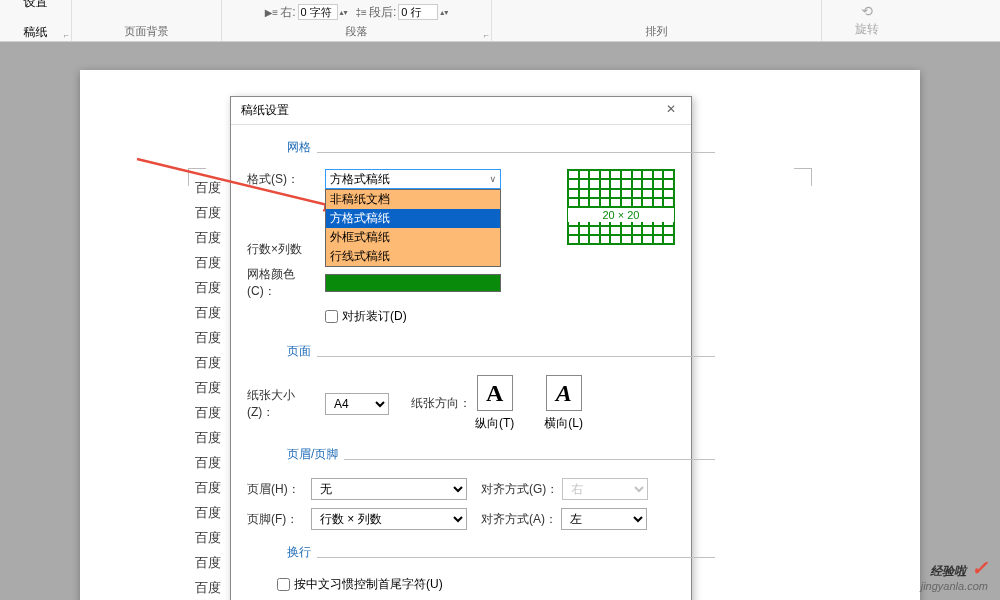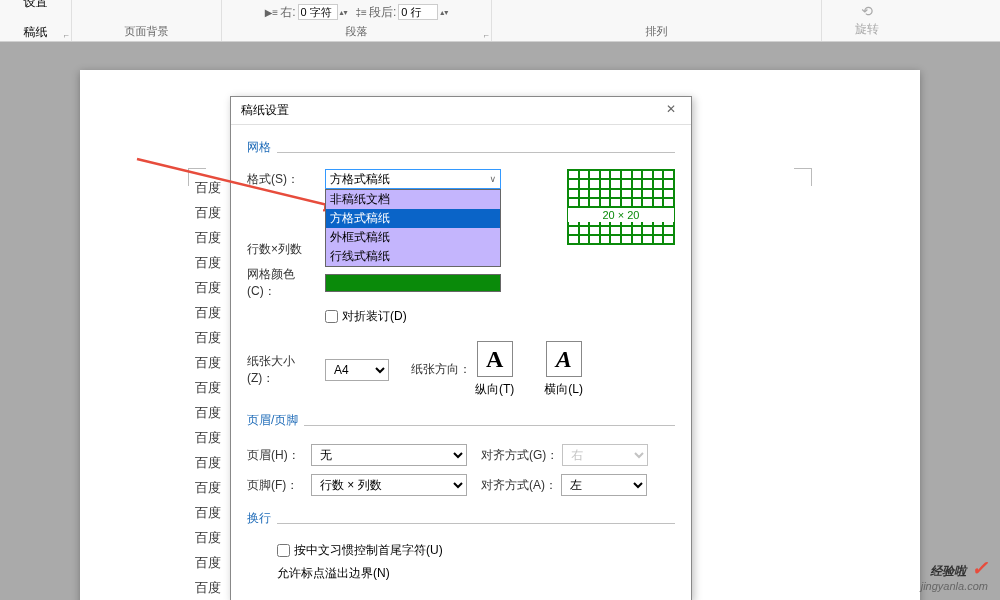--- a/index.html
+++ b/index.html
@@ -21,35 +21,35 @@
     .page-corner.tr { top: 98px; right: 108px; border-right: 1px solid #bbb; border-top: 1px solid #bbb; }
     .doc-line { font-size: 13px; color: #333; line-height: 25px; }
     
     .dialog { position: absolute; top: 96px; left: 230px; width: 462px; background: #fff; border: 1px solid #888; box-shadow: 2px 2px 8px rgba(0,0,0,0.25); }
     .dialog-title { padding: 5px 10px; display: flex; justify-content: space-between; align-items: flex-start; border-bottom: 1px solid #e0e0e0; }
     .dialog-title span { font-size: 12px; }
     .dialog-close { cursor: pointer; font-size: 14px; color: #666; width: 20px; text-align: center; }
     .dialog-body { padding: 8px 16px 12px 16px; }
     
     .fieldset { margin-bottom: 6px; }
-    .fieldset-title { color: #1e6bb8; font-size: 12px; border-bottom: 1px solid #c0c0c0; padding-bottom: 2px; margin-bottom: 8px; display: inline-block; width: 100%; }
+    .fieldset-title { color: #1e6bb8; font-size: 12px; border-bottom: 1px solid #c0c0c0; padding-bottom: 2px; margin-bottom: 8px; display: inline-block; width: 100%; margin-left: 40px; }
     .fieldset-title span { background: #fff; padding-right: 6px; position: relative; top: 6px; }
     .fieldset-grid { display: flex; gap: 24px; margin-top: 8px; }
     .fieldset-left { flex: 1; }
     .fieldset-right { width: 108px; }
     
     .row { display: flex; align-items: center; margin-bottom: 8px; gap: 4px; }
     .row label { width: 74px; color: #333; }
     .row select, .row input[type=text] { border: 1px solid #aaa; padding: 2px 4px; font-size: 12px; background: #fff; }
     .row select { height: 22px; }
     
     .dropdown-box { position: relative; display: inline-block; }
     .dropdown-field { width: 176px; height: 20px; border: 1px solid #3399ff; background: #fff; padding: 2px 4px; display: flex; justify-content: space-between; align-items: center; }
     .dropdown-arrow { font-size: 9px; color: #666; }
-    .dropdown-list { position: absolute; top: 20px; left: 0; width: 176px; background: #c4b5fd; border: 1px solid #666; z-index: 10; }
+    .dropdown-list { position: absolute; top: 20px; left: 0; width: 176px; background: #fdba74; border: 1px solid #666; z-index: 10; }
     .dropdown-item { padding: 1px 4px; font-size: 12px; cursor: pointer; }
     .dropdown-item.selected { background: #0a64c8; color: #fff; }
     
     .grid-preview { width: 108px; height: 76px; border: 1.5px solid #0a8a0a; display: grid; grid-template-columns: repeat(10, 1fr); grid-template-rows: repeat(8, 1fr); position: relative; }
     .grid-cell { border: 0.5px solid #0a8a0a; }
     .grid-label { position: absolute; top: 38px; left: 0; right: 0; text-align: center; font-size: 11px; color: #0a8a0a; background: #fff; padding: 1px 0; }
     
     .checkbox-row { display: flex; align-items: center; gap: 4px; margin-bottom: 6px; padding-left: 78px; }
     
     .orientation { display: flex; gap: 30px; align-items: flex-end; }
@@ -268,20 +268,21 @@
               <div class="grid-cell"></div>
               <div class="grid-cell"></div>
               <div class="grid-cell"></div>
               <div class="grid-label">20 × 20</div>
           </div>
         </div>
       </div>
     </div>
 
     <div class="fieldset">
+      <div class="fieldset-title"><span>页面</span></div>
       <div class="row" style="margin-top:10px;">
         <label>纸张大小(Z)：</label>
         <select style="width:64px;"><option>A4</option></select>
         <label style="margin-left:18px; width:auto;">纸张方向：</label>
         <div class="orientation">
           <div class="orient-box">
             <div class="orient-icon">A</div>
             <span>纵向(T)</span>
           </div>
           <div class="orient-box">

